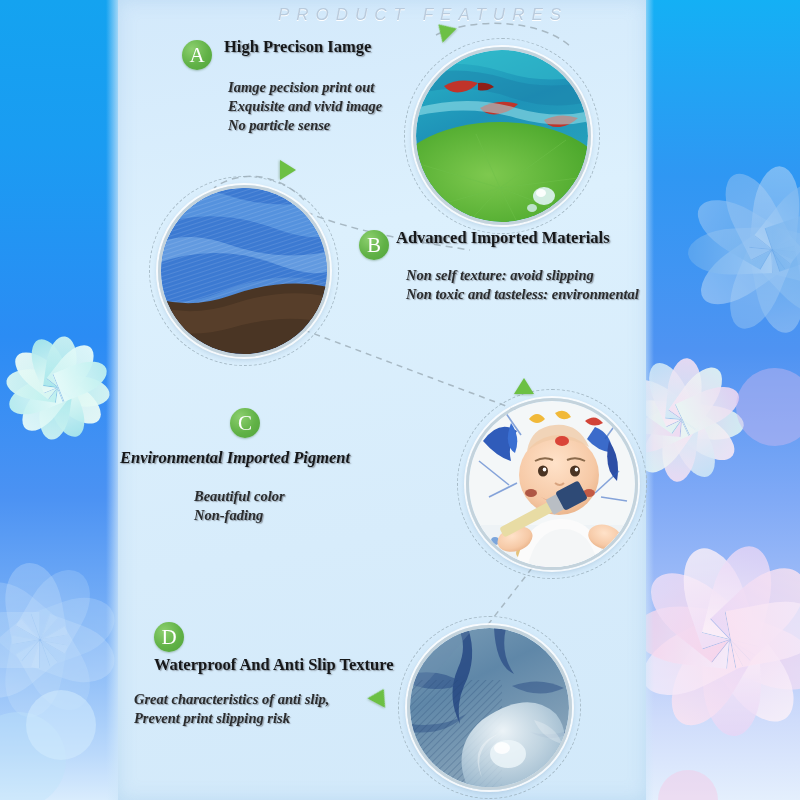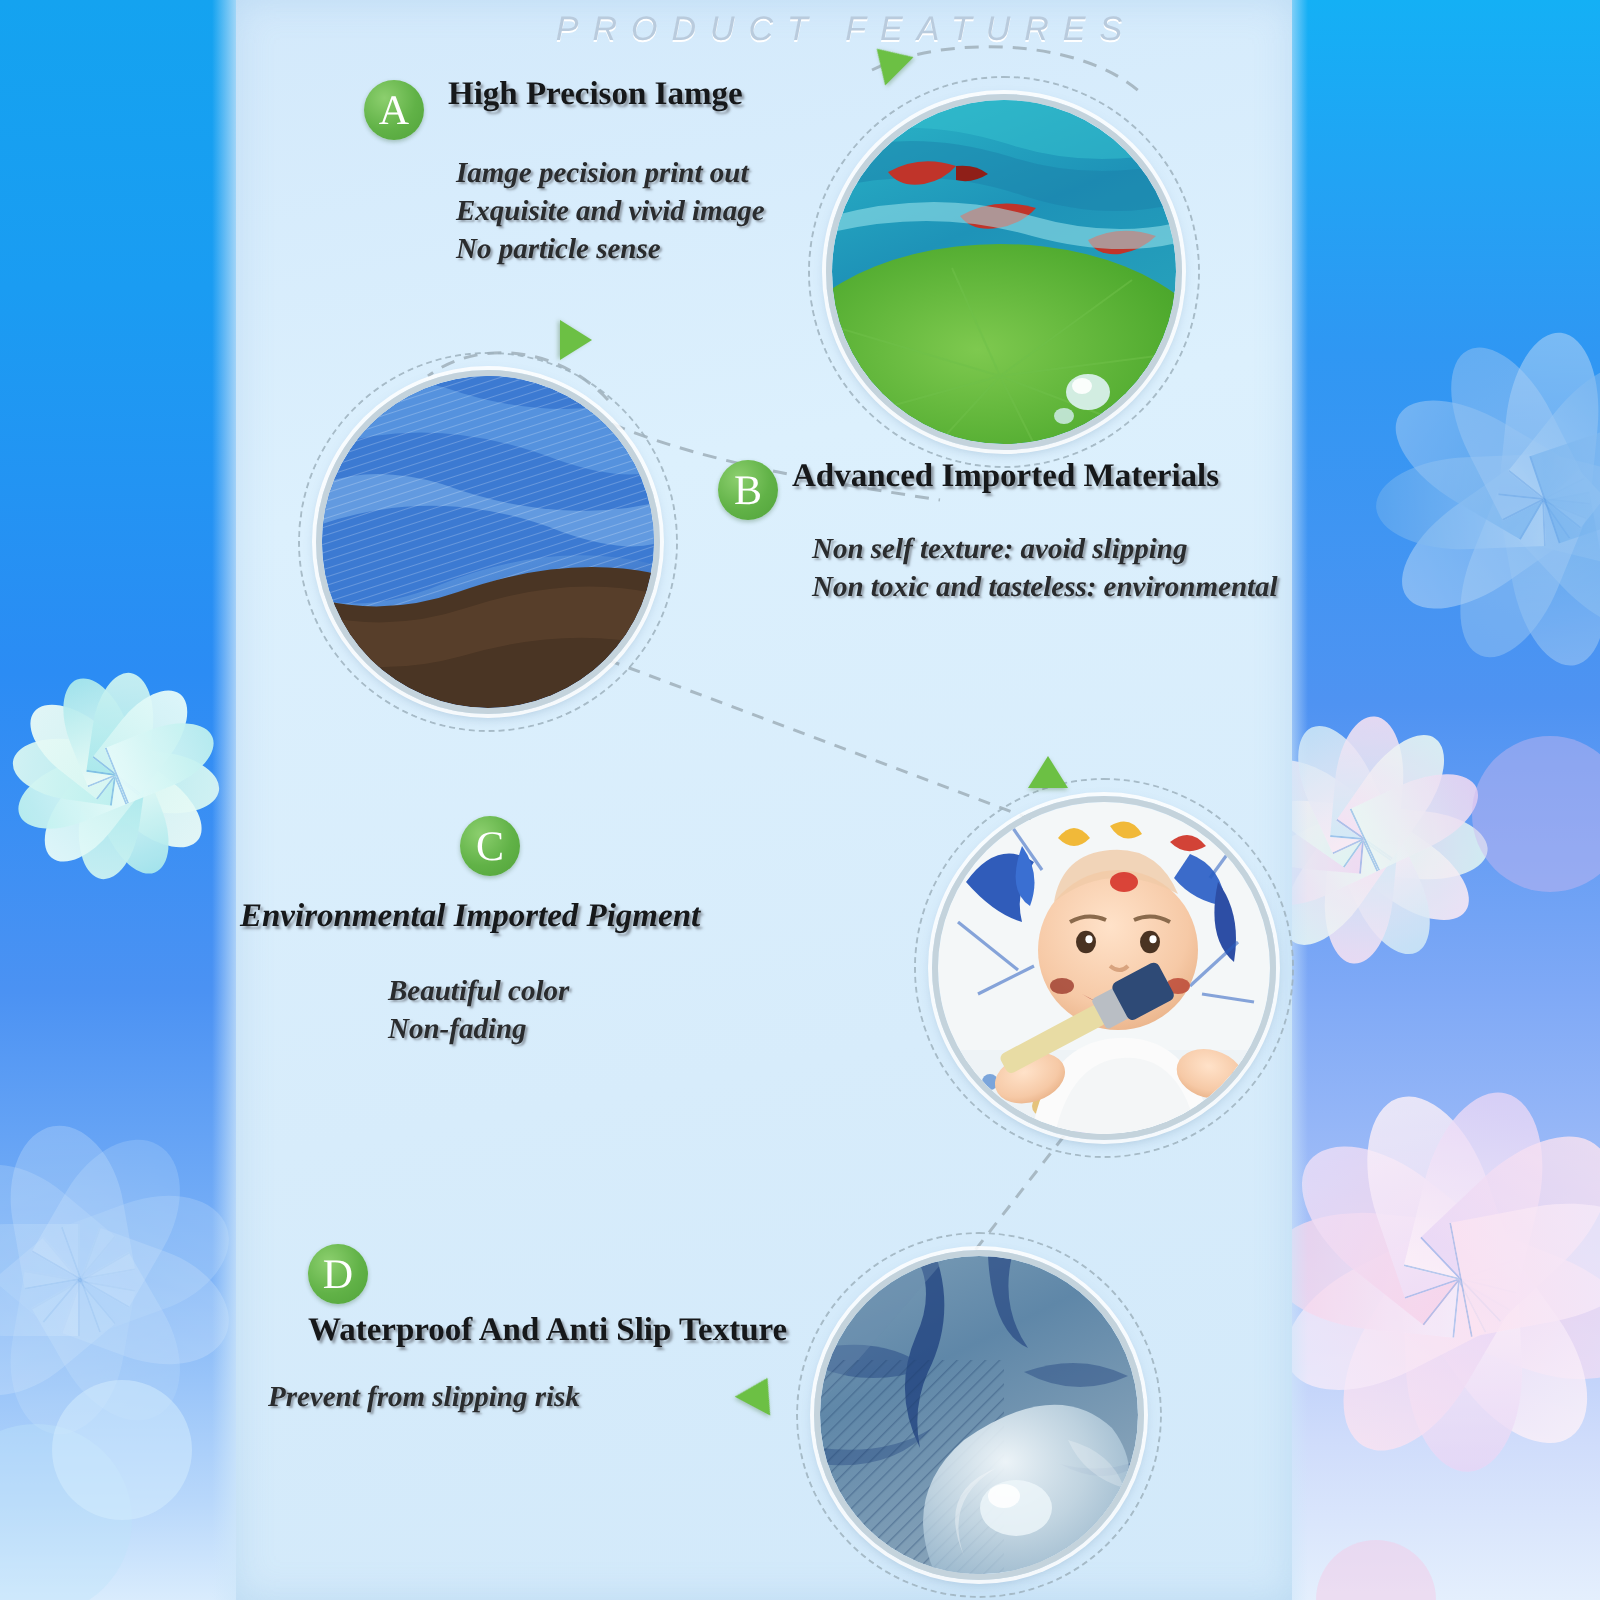--- a/index.html
+++ b/index.html
@@ -464,21 +464,22 @@
         </div>
       </div>
     </div>
 
     <div class="arrow" style="left:396px; top:378px; transform:rotate(0deg);"></div>
 
     <div class="feature">
       <div class="badge" style="left:36px; top:622px;">D</div>
       <div class="headline" style="left:-4px; top:655px;margin-left:40px;">Waterproof And Anti Slip Texture</div>
       <div class="bullets" style="left:16px; top:690px;">
-        <div>Prevent from slipping risk</div>
+        <div>Great characteristics of anti slip,</div>
+        <div>Prevent print slipping risk</div>
       </div>
     </div>
 
     <div class="photo-wrap" style="left:289px; top:625px; width:165px; height:165px;">
       <div class="photo-dash"></div>
       <div class="photo-ring">
         <div class="photo-art">
           <svg viewBox="0 0 165 165" width="165" height="165">
             <defs>
               <linearGradient id="surfD" x1="0" y1="0" x2="0.5" y2="1">

